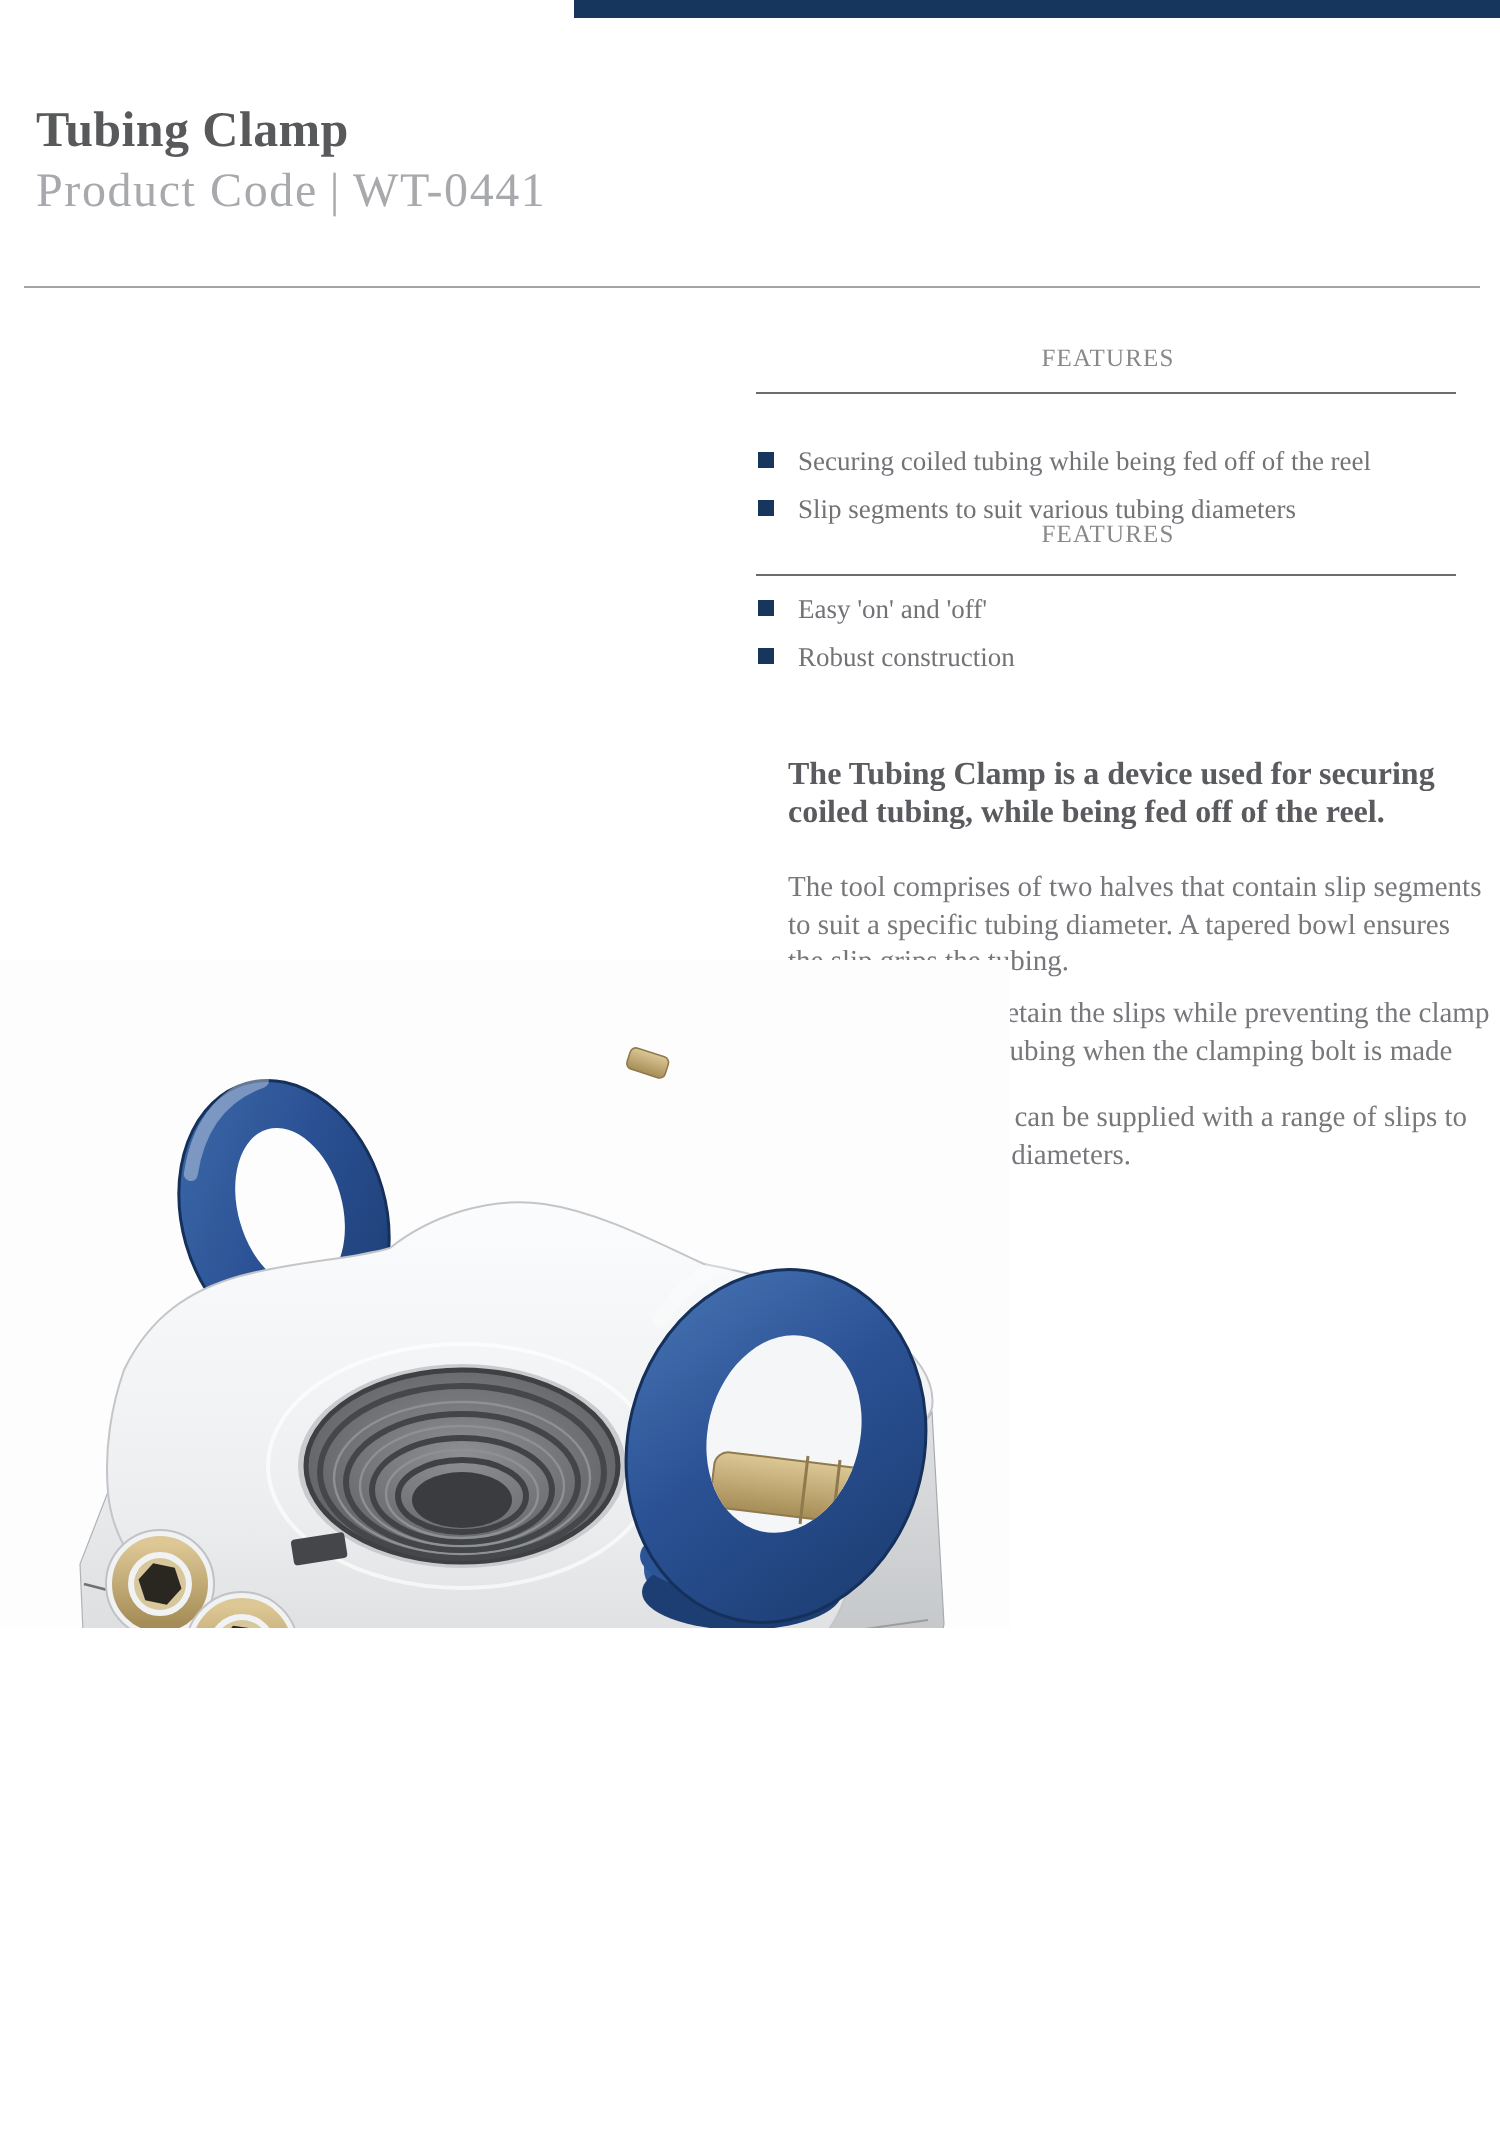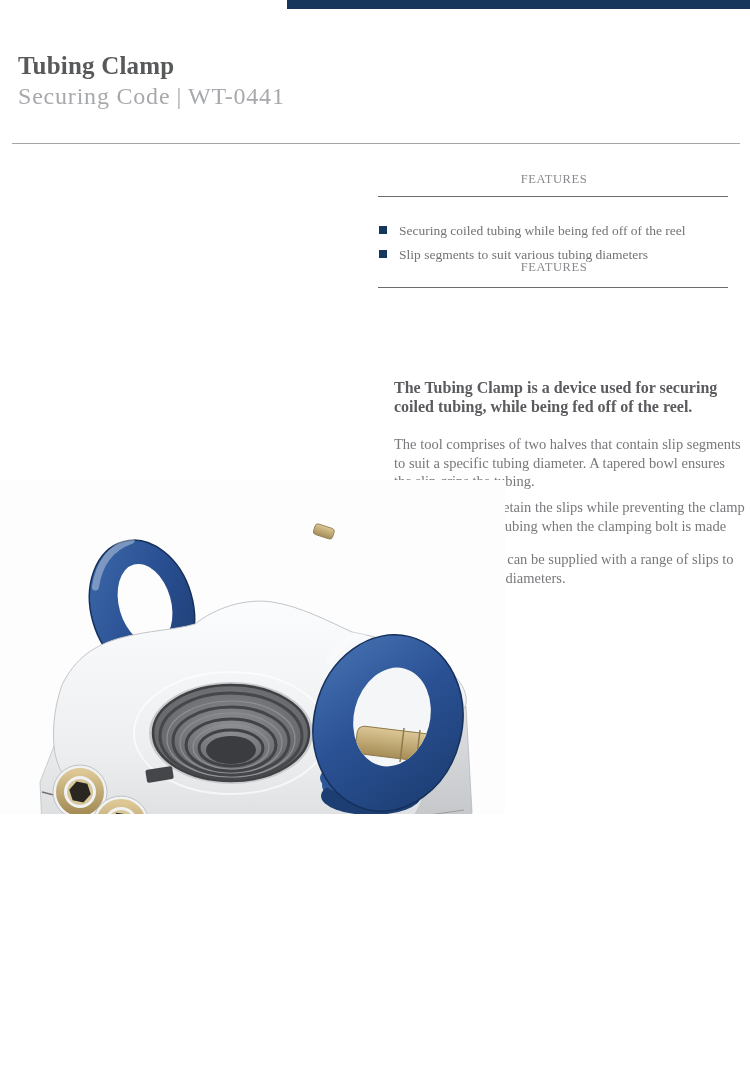--- a/index.html
+++ b/index.html
@@ -40,40 +40,50 @@
 </head>
 <body>
 
 <div class="page">
 
   <div class="top-bar"></div>
 
   <h1 class="title">Tubing Clamp</h1>
 
   <div class="subtitle">
-    <span>Securing Code</span><span class="sep">|</span><span>WT-0441</span>
+    <span>Product Code</span><span class="sep">|</span><span>WT-0441</span>
   </div>
 
   <div class="rule"></div>
 
   <h2 class="col sec-heading" style="top:172px;">FEATURES</h2>
   <div class="sec-line" style="top:196px;"></div>
   <ul class="col bullets" style="top:222px;">
     <li>
       <span class="sq"></span>
       <span>Securing coiled tubing while being fed off of the reel</span>
     </li>
     <li>
       <span class="sq"></span>
       <span>Slip segments to suit various tubing diameters</span>
     </li>
   </ul>
 
   <h2 class="col sec-heading" style="top:260px;">FEATURES</h2>
   <div class="sec-line" style="top:287px;"></div>
+  <ul class="col bullets" style="top:296px;">
+    <li>
+      <span class="sq"></span>
+      <span>Easy 'on' and 'off'</span>
+    </li>
+    <li>
+      <span class="sq"></span>
+      <span>Robust construction</span>
+    </li>
+  </ul>
 
   <p class="col lead" style="top:363px;">The Tubing Clamp is a device used for securing coiled tubing, while being fed off of the reel.</p>
   <p class="col para" style="top:419px;">The tool comprises of two halves that contain slip segments to suit a specific tubing diameter. A tapered bowl ensures the slip grips the tubing.</p>
   <p class="col para" style="top:482px;">The spacer plates retain the slips while preventing the clamp from crushing the tubing when the clamping bolt is made up.</p>
   <p class="col para" style="top:534px;">The Tubing Clamp can be supplied with a range of slips to suit various tubing diameters.</p>
 
   <div class="figure" role="img" aria-label="Stainless tubing clamp with two blue lifting eye bolts, brass socket bolts and internal threaded bore">
     <svg width="505" height="587" viewBox="0 0 505 587" xmlns="http://www.w3.org/2000/svg">
       <defs>
         <linearGradient id="metalTop" x1="0" y1="0" x2="0" y2="1">

